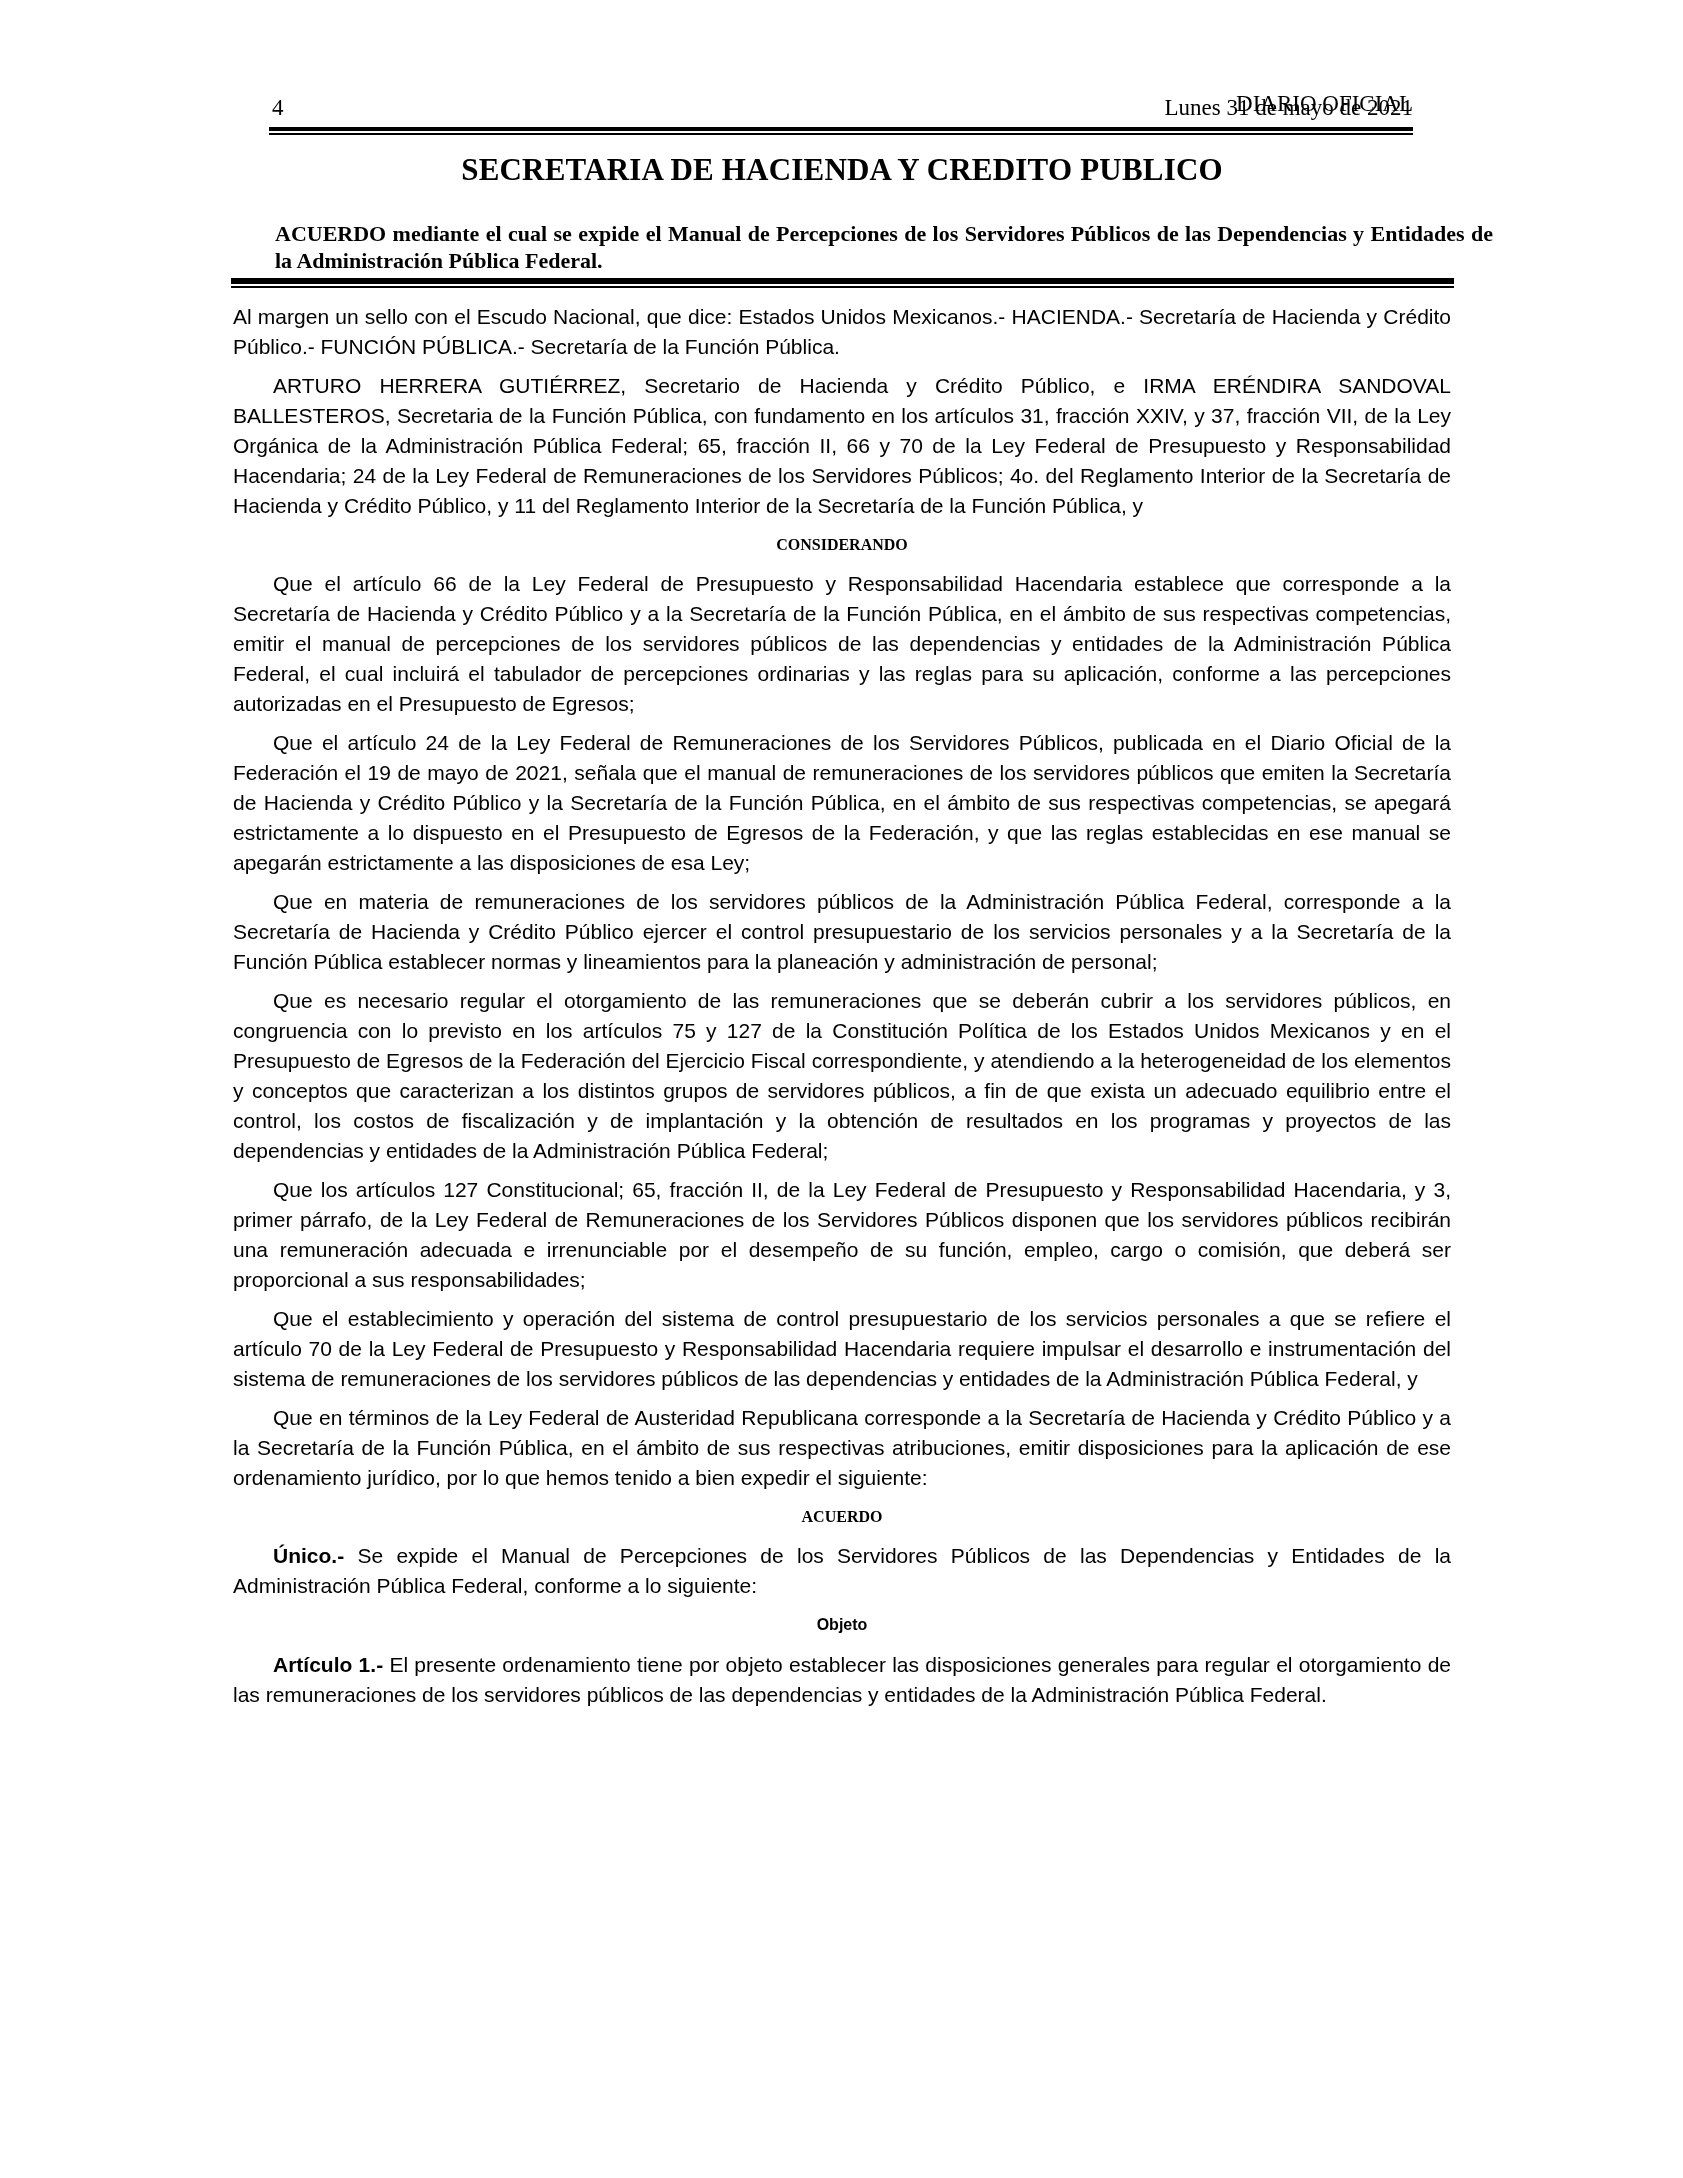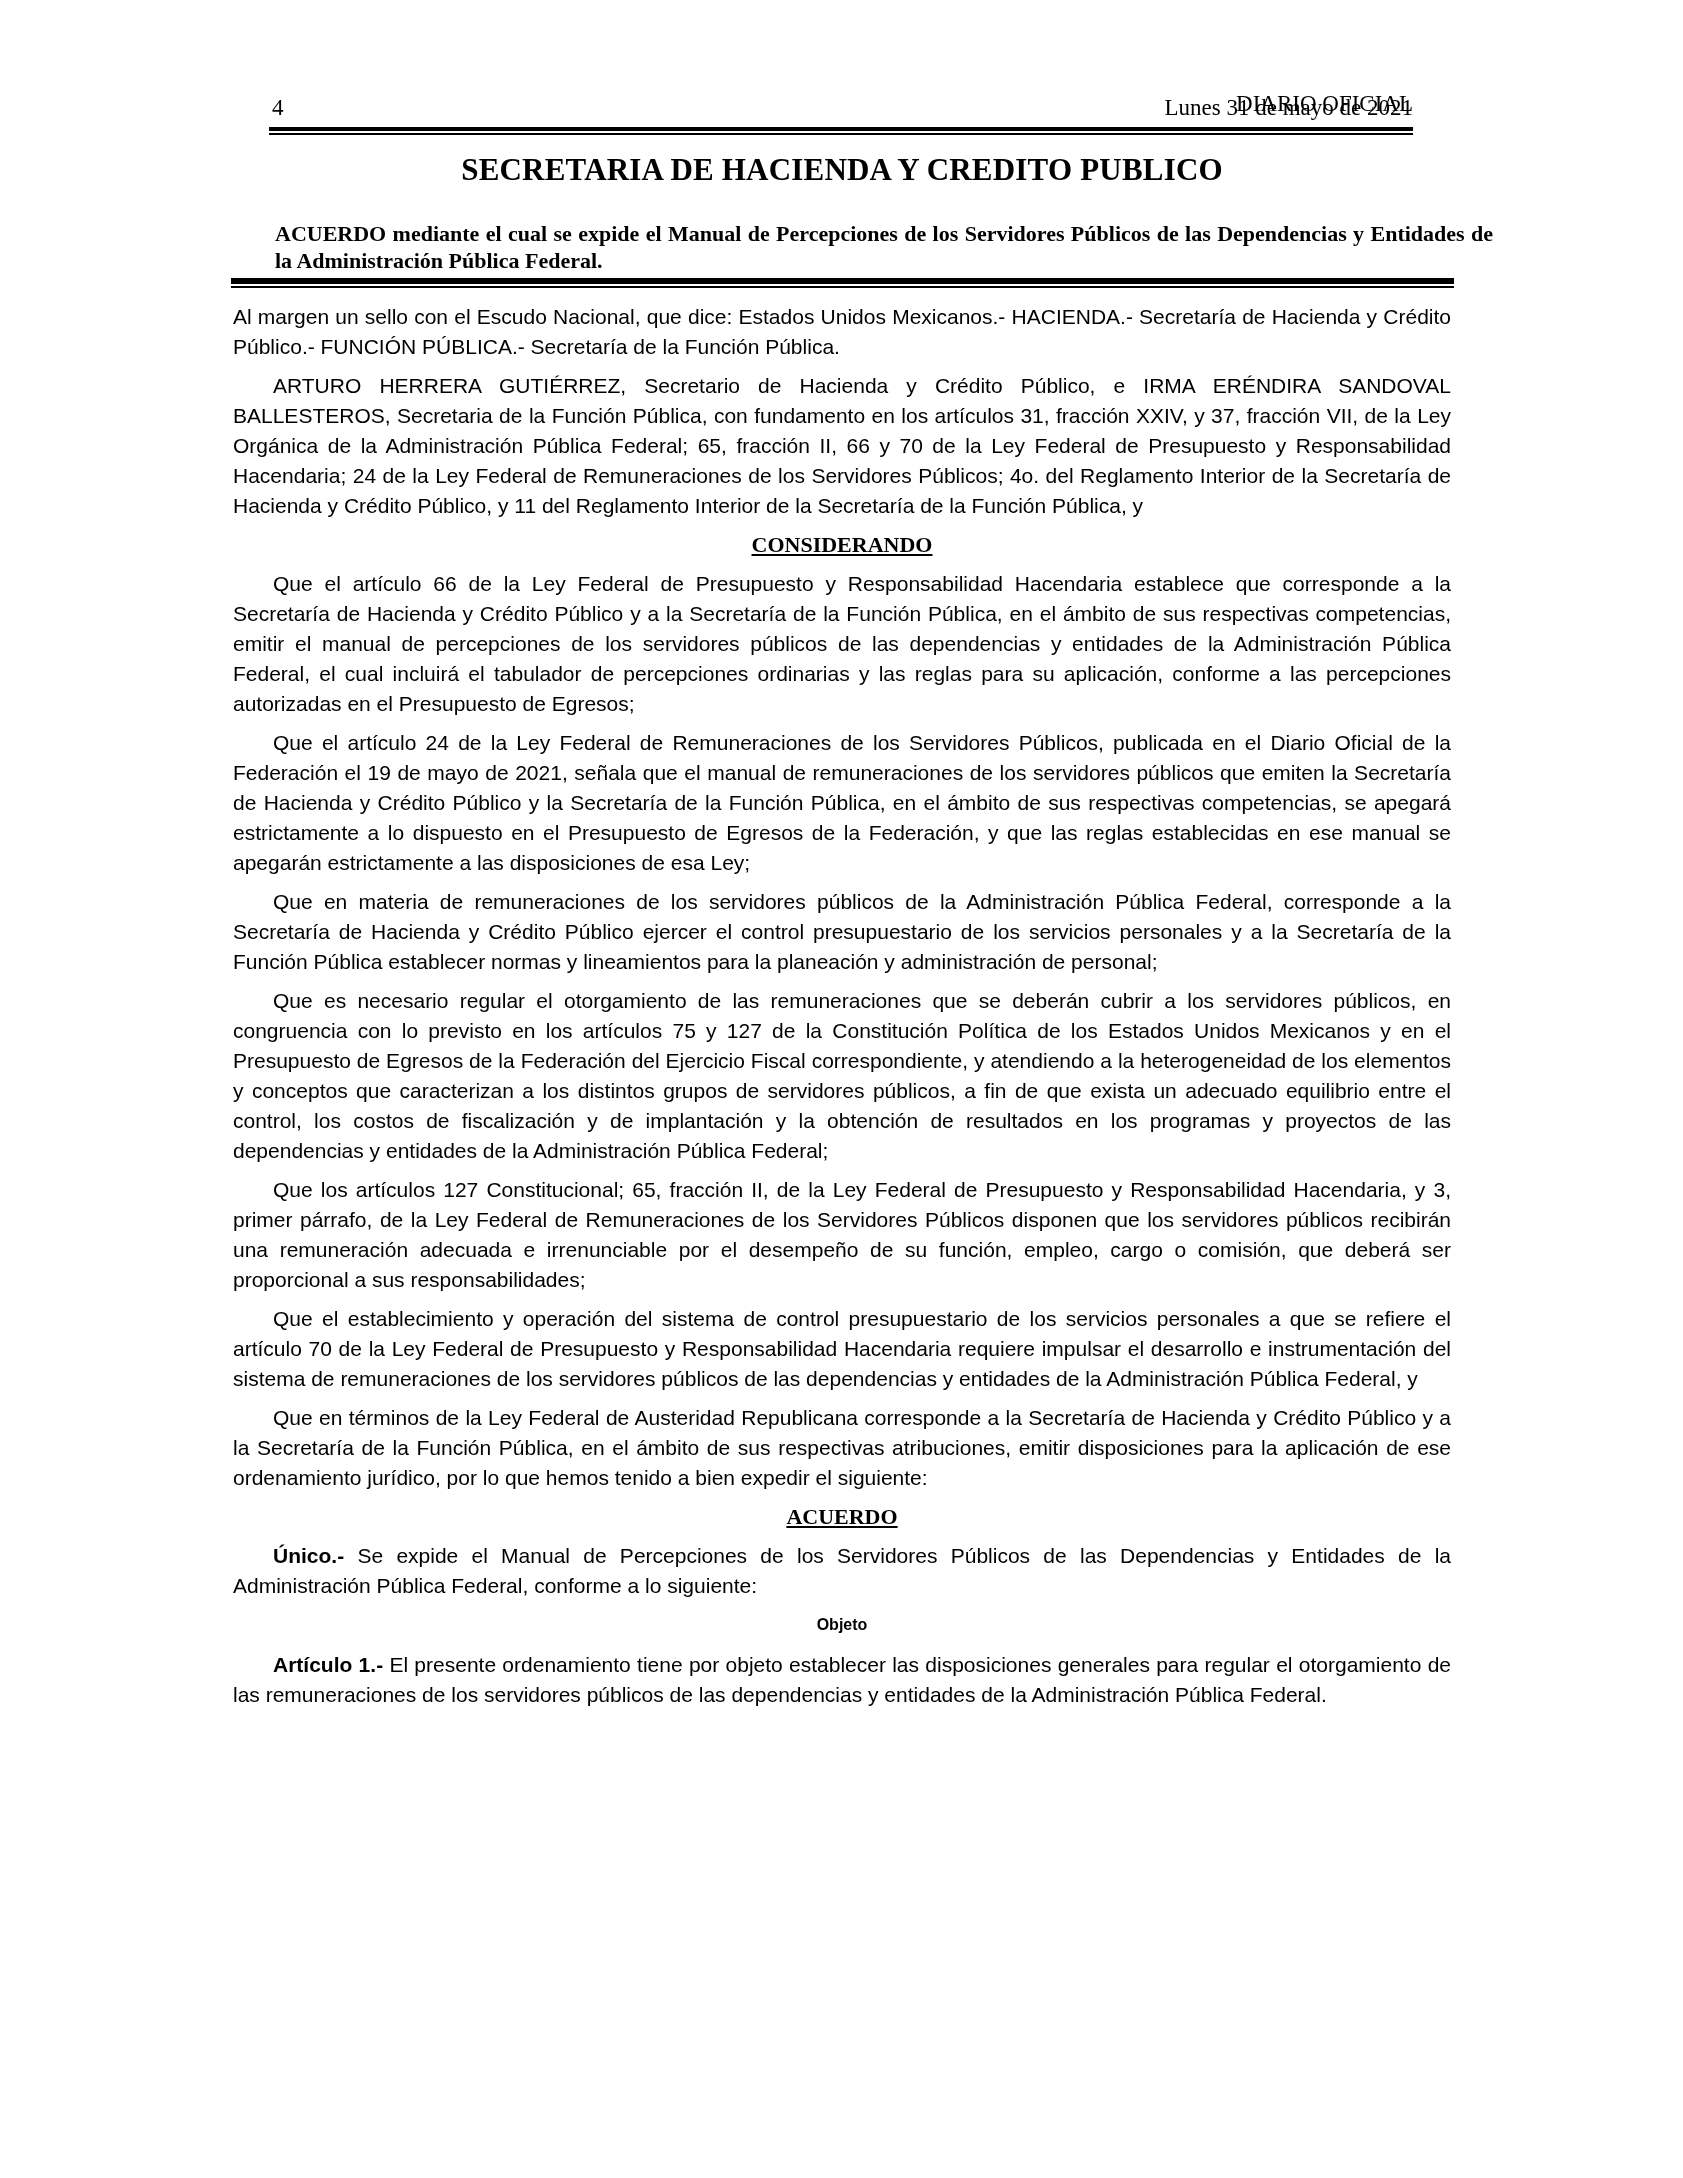--- a/index.html
+++ b/index.html
@@ -31,21 +31,21 @@
   .thick-rule { position: absolute; left: 231px; top: 278px; width: 1223px; height: 6px; background: #000; }
   .thick-rule2 { position: absolute; left: 231px; top: 286px; width: 1223px; height: 2px; background: #000; }
   .content {
     position: absolute; left: 233px; width: 1218px; top: 293px;
     font-family: "Liberation Sans", sans-serif; font-size: 21px; line-height: 30px;
   }
   .content p { margin: 9px 0 9px 0; text-align: justify; text-indent: 40px; }
   .content p.noindent { text-indent: 0; }
   .content h2.serif {
     margin: 0 0 6px 0; text-align: center;
-    font-family: "Liberation Serif", serif; font-weight: bold; font-size: 22px; line-height: 30px; text-decoration: underline;
+    font-family: "Liberation Serif", serif; font-weight: bold; font-size: 16px; line-height: 30px;
   }
   .content h2.sans {
     margin: 0 0 10px 0; text-align: center;
     font-family: "Liberation Sans", sans-serif; font-weight: bold; font-size: 16px; line-height: 30px;
   }
   .content b { font-weight: bold; }
 </style>
 </head>
 <body>
 

